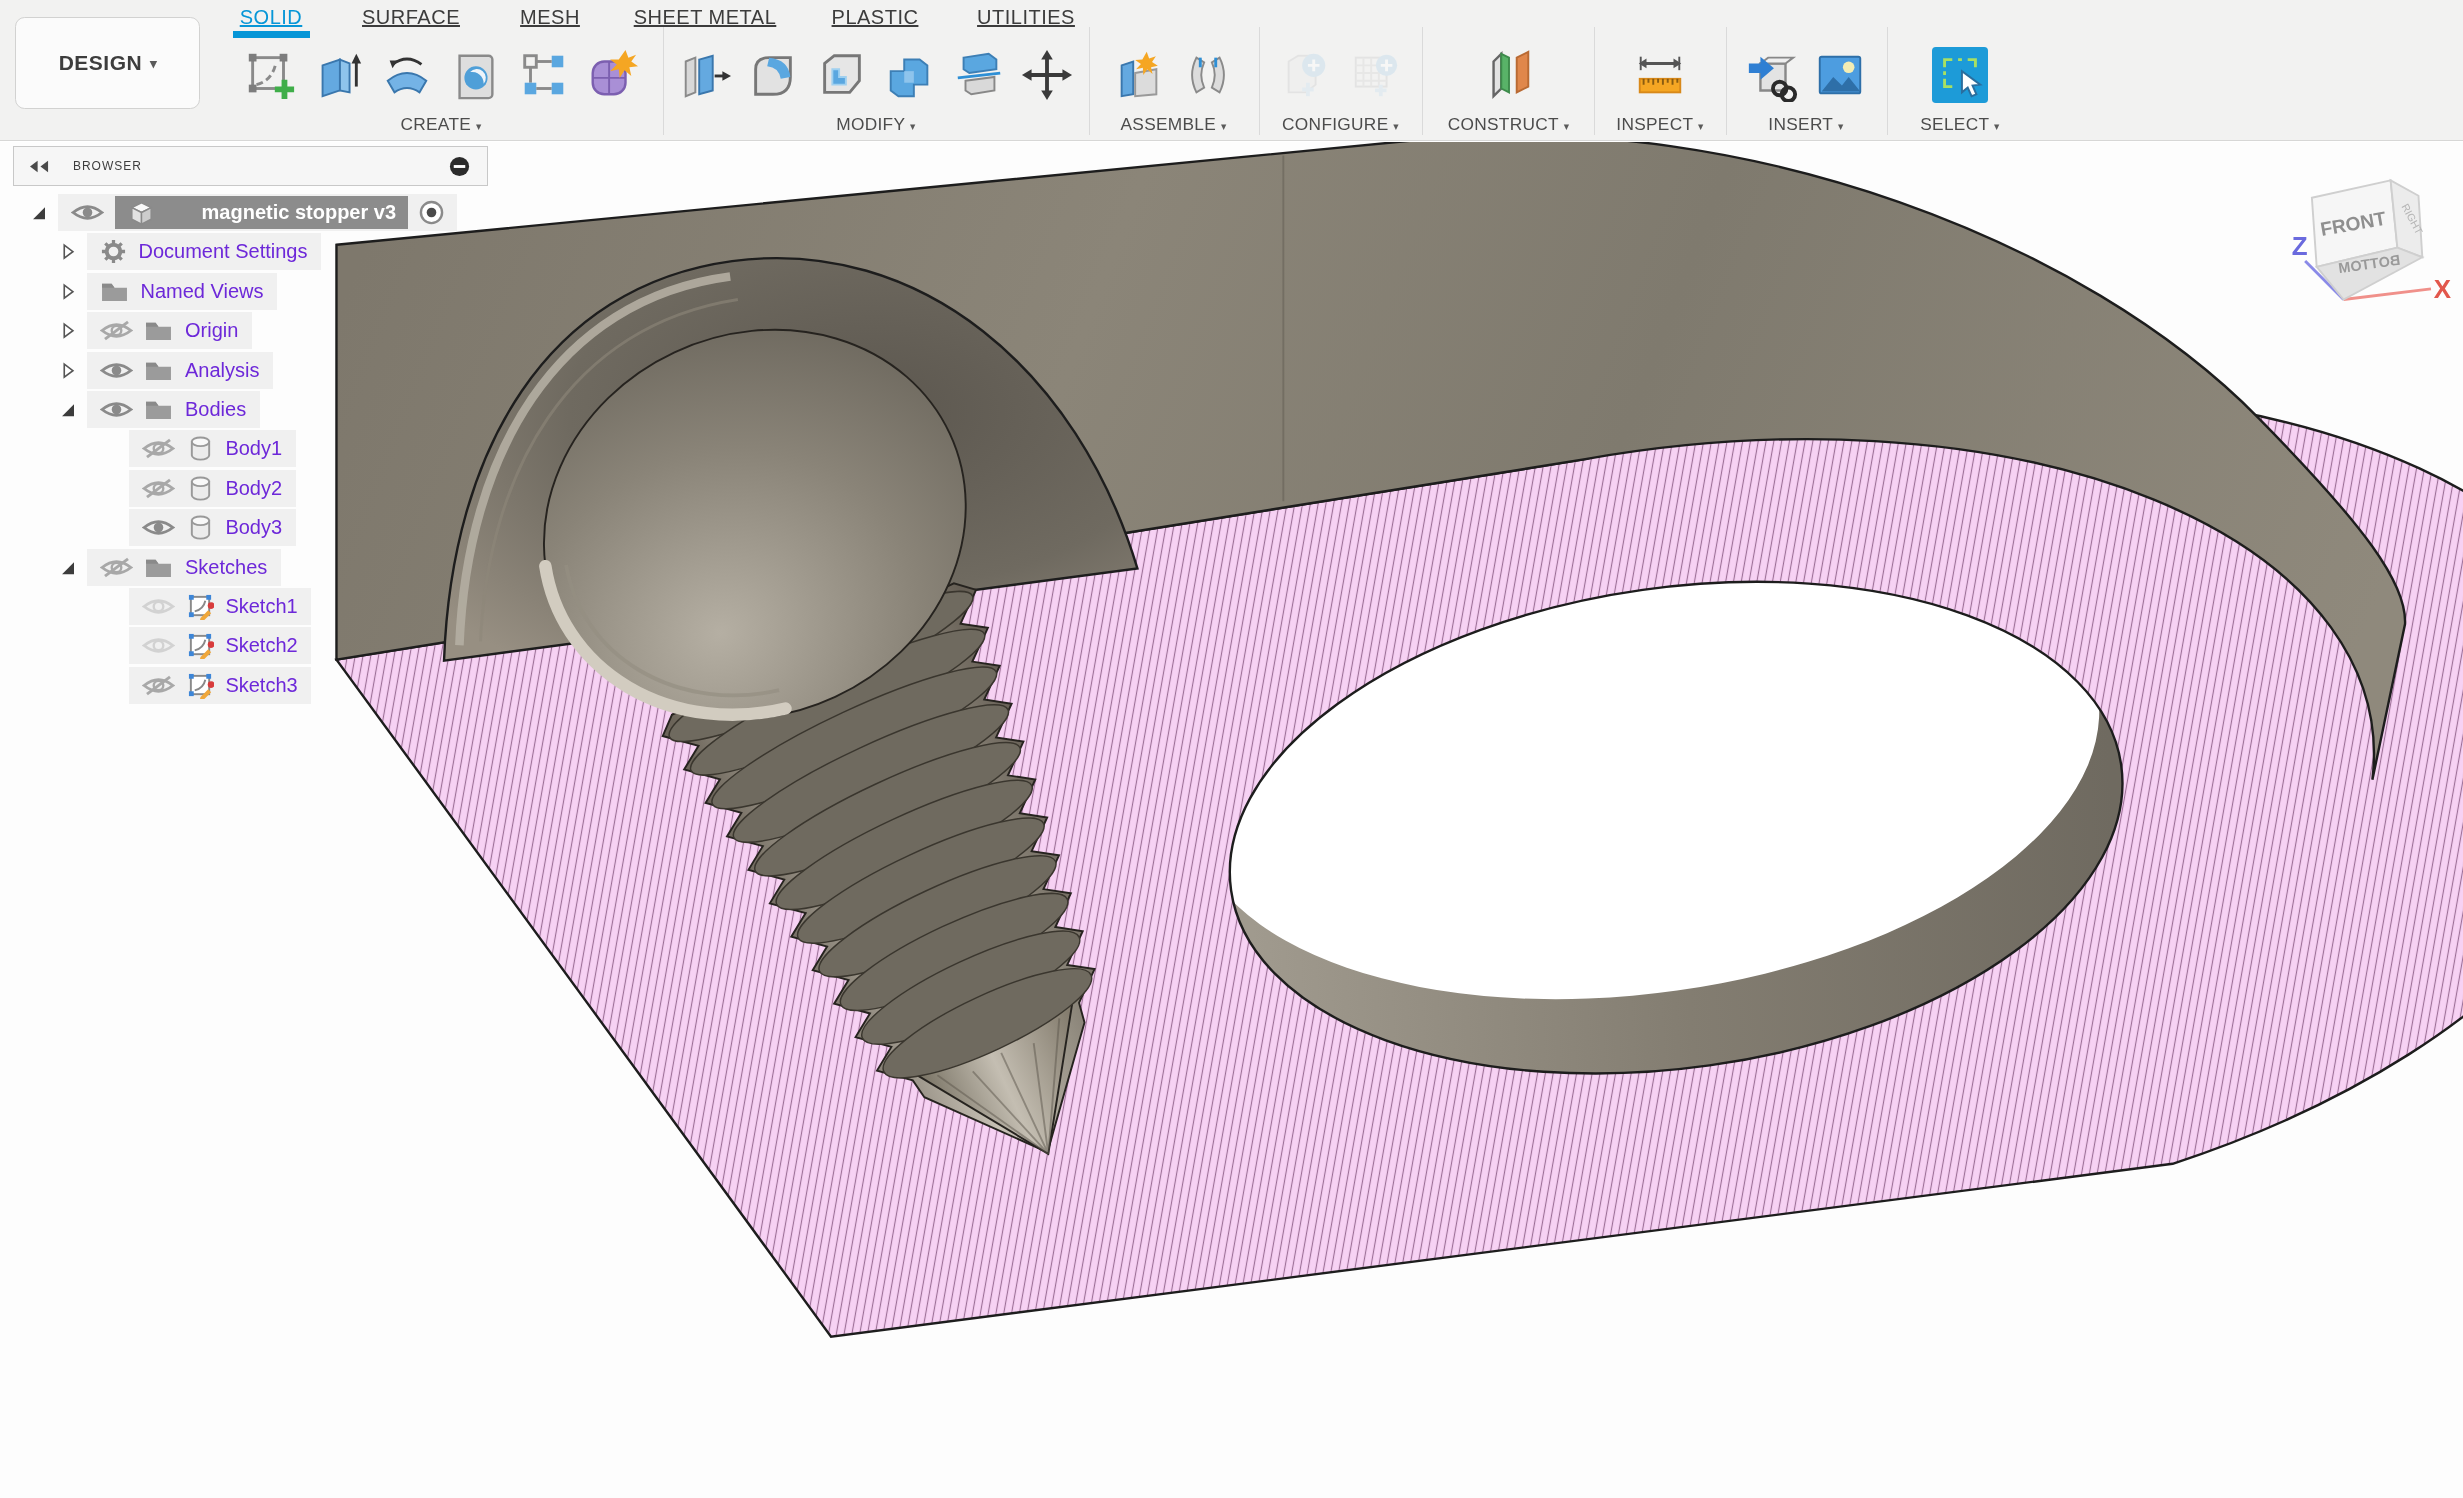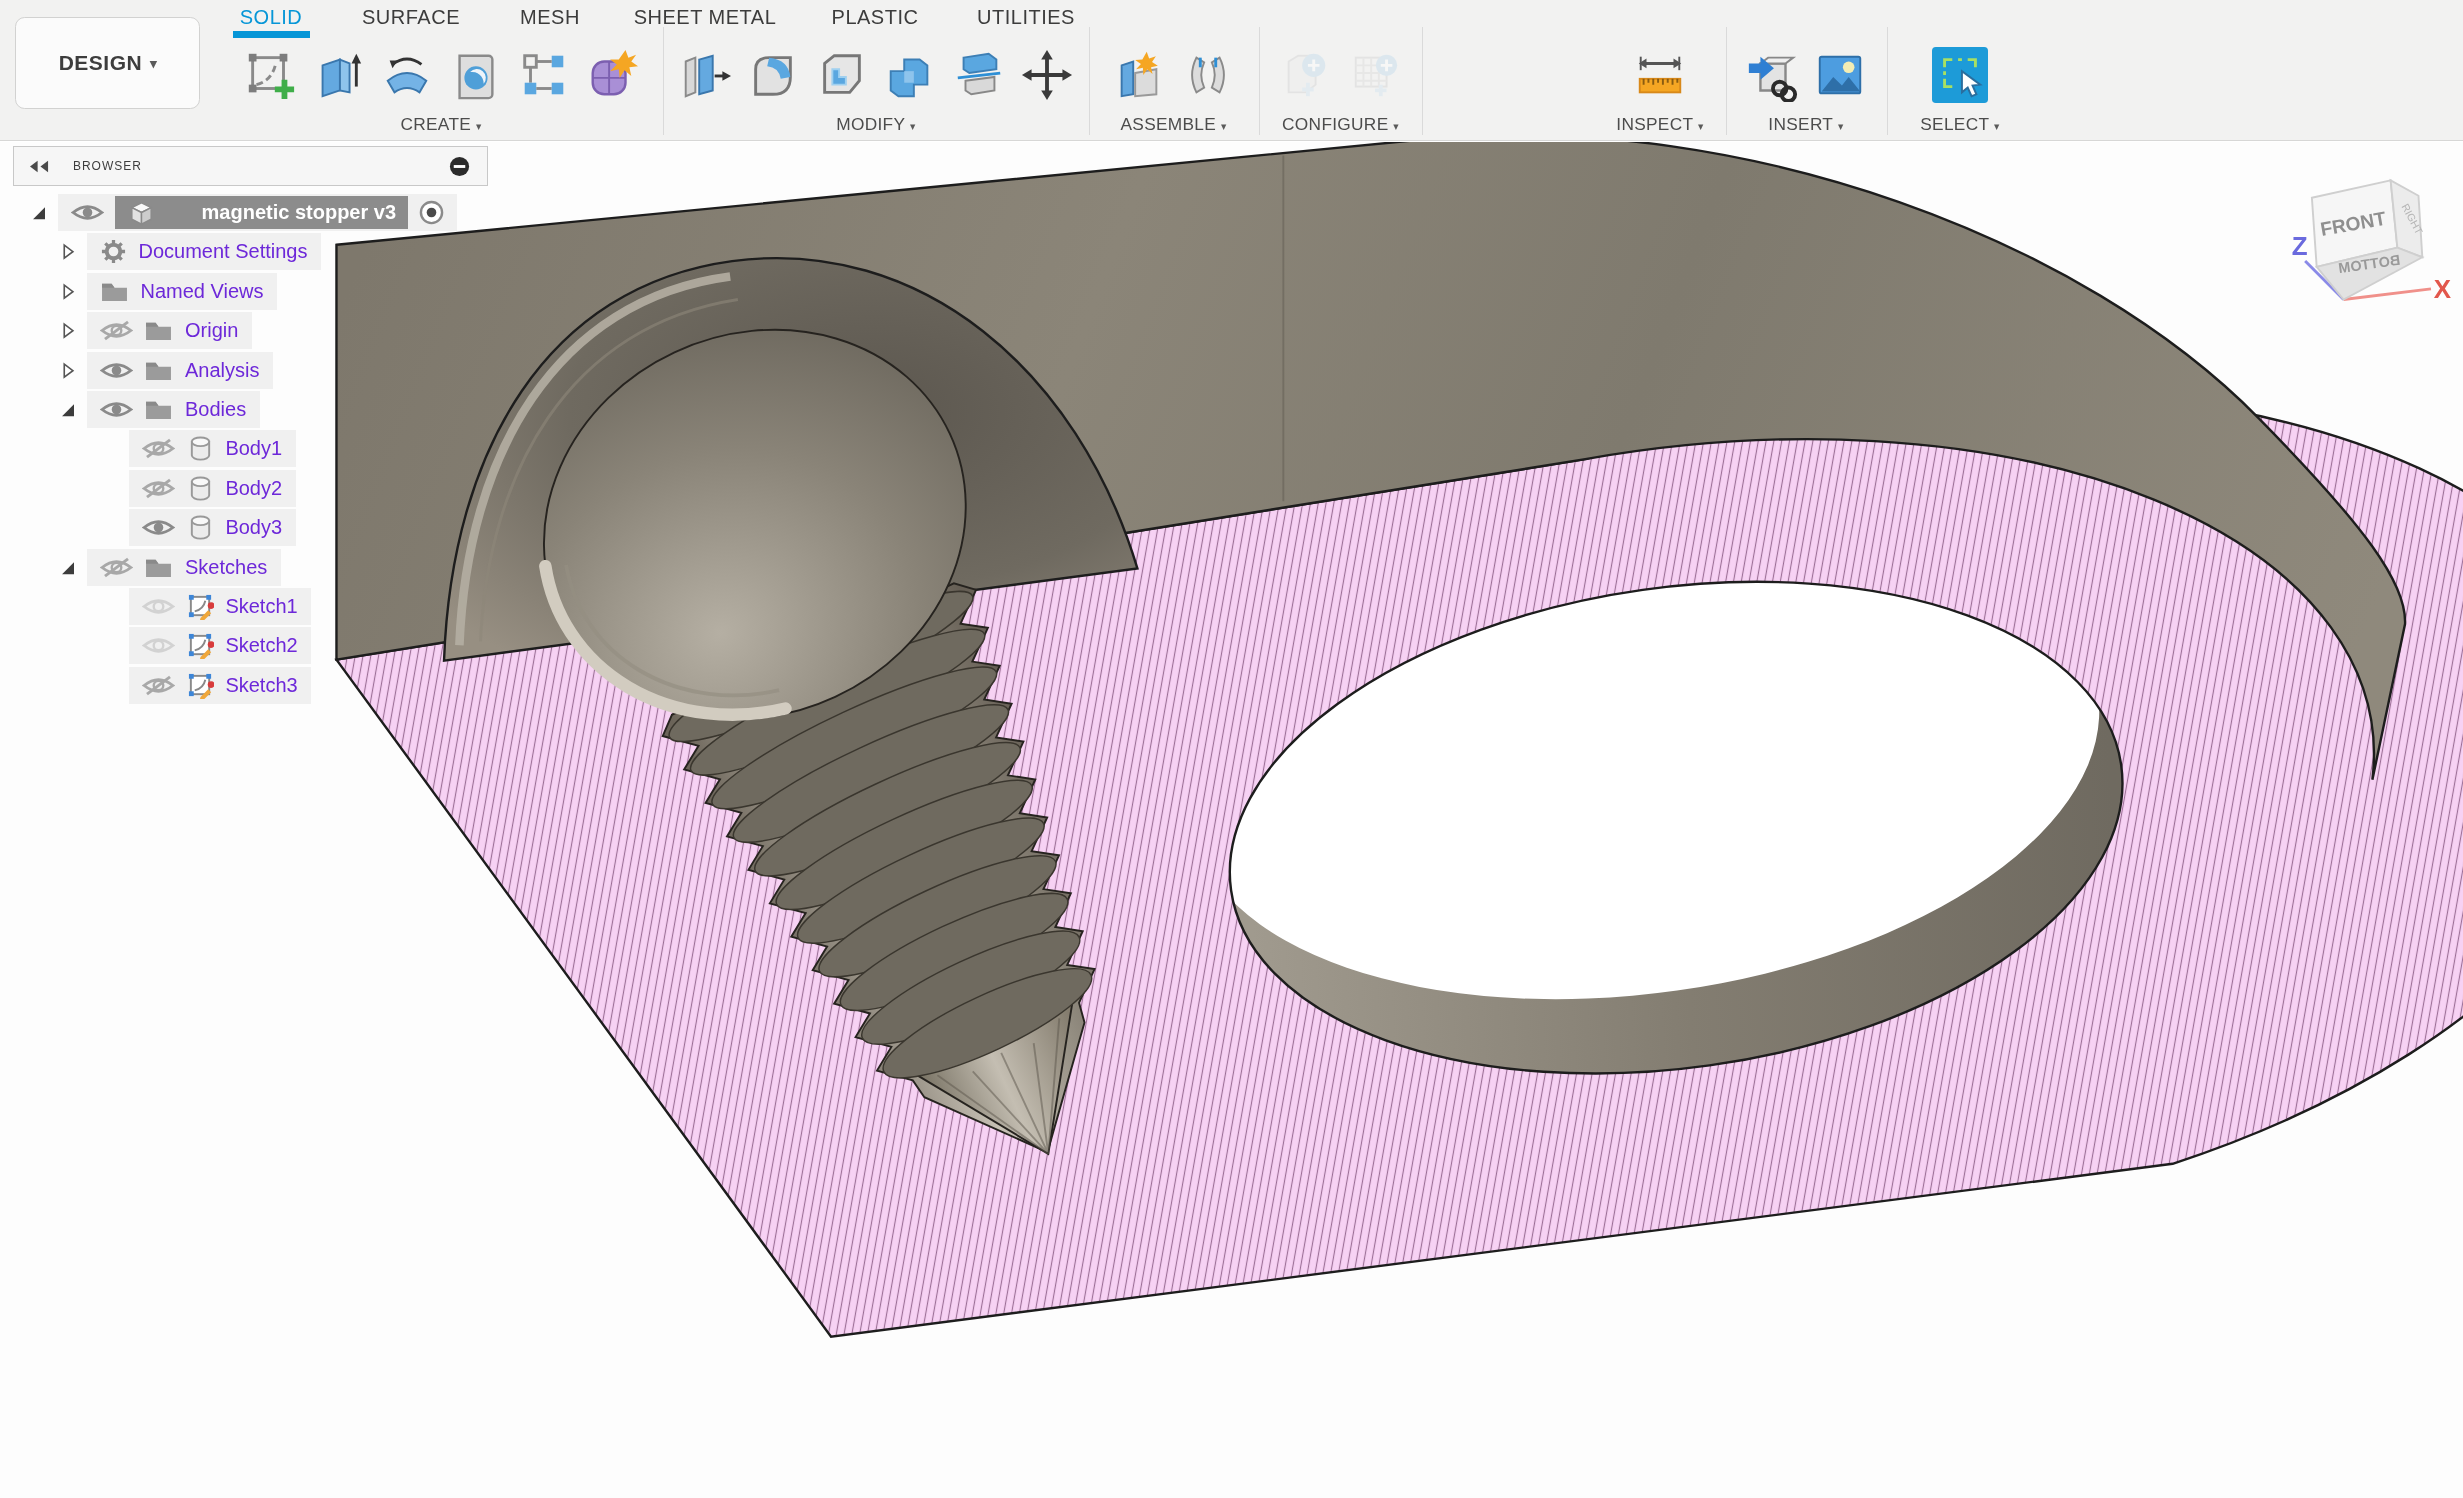--- a/index.html
+++ b/index.html
@@ -5,21 +5,21 @@
   html,body{margin:0;padding:0;width:2463px;height:1499px;overflow:hidden;
     font-family:"Liberation Sans",sans-serif;background:#fff;}
   
   #toolbar{position:absolute;left:0;top:0;width:2463px;height:140px;background:#f2f2f1;
     border-bottom:1.9px solid #d7d7d6;}
   #design-btn{position:absolute;left:15.4px;top:17.3px;width:183px;height:90px;background:#fbfbfb;
     border:1.9px solid #d2d2d1;border-radius:9.6px;display:flex;align-items:center;justify-content:center;
     font-size:21px;font-weight:bold;color:#3d3d3d;letter-spacing:0.5px;cursor:default;}
   .caret{font-size:13.4px;color:#5a5a5a;margin-left:7.7px;}
   .tab{position:absolute;top:3.8px;transform:translateX(-50%);font-size:20px;color:#3c3c3c;
-    letter-spacing:0.5px;padding:1.9px 5.8px;}
+    letter-spacing:0.5px;padding:1.9px 5.8px;text-decoration:underline;}
   .tab.active{color:#0696d7;}
   .tab-underline{position:absolute;left:233px;top:31px;width:77px;height:6.7px;background:#0696d7;}
   .tgroup{position:absolute;top:27px;height:108px;display:flex;flex-direction:column;align-items:center;justify-content:flex-end;}
   .tgroup .icons{display:flex;align-items:center;gap:12.5px;height:71px;}
   .tgroup .glabel{font-size:17.3px;color:#4c4c4c;margin-top:3.8px;letter-spacing:0.3px;}
   .tgroup .glabel .caret{font-size:10.6px;margin-left:4.8px;}
   .tgroup.rule{border-right:1.9px solid #dadada;}
   .ticon{width:56px;height:56px;display:flex;align-items:center;justify-content:center;}
   .ticon svg{width:54px;height:54px;}
   .ticon.sel{background:#1d9bd8;border-radius:3.8px;}
@@ -198,20 +198,32 @@
         <path d="M8 18 h32 M8 26 h32 M8 34 h32 M16 10 v30 M24 10 v30 M32 10 v30" stroke="#d8d8d8" stroke-width="2"></path>
         <circle cx="40" cy="18" r="11" fill="#bcd9ec"></circle>
         <path d="M40 12 v12 M34 18 h12" stroke="#fff" stroke-width="3"></path>
         <path d="M34 38 v12 M28 44 h12" stroke="#cfe2f0" stroke-width="4"></path>
           </svg>
         </span>
     </div>
     <div class="glabel"><span>CONFIGURE</span><span class="caret">▾</span></div>
   </div>
 
+  <div class="tgroup rule" style="left:1423px;width:171px">
+    <div class="icons">
+      <span class="ticon">
+          <svg viewBox="0 0 56 56">
+        <polygon points="12,14 20,6 20,42 12,50" fill="#e3e3e3" stroke="#666" stroke-width="2.5"></polygon>
+        <polygon points="20,6 28,10 28,46 20,42" fill="#59b368" stroke="#3e8c4c" stroke-width="2"></polygon>
+        <polygon points="36,10 48,4 48,40 36,46" fill="#e0874b" stroke="#b96a33" stroke-width="2"></polygon>
+          </svg>
+        </span>
+    </div>
+    <div class="glabel"><span>CONSTRUCT</span><span class="caret">▾</span></div>
+  </div>
 
   <div class="tgroup rule" style="left:1594px;width:132px">
     <div class="icons">
       <span class="ticon">
           <svg viewBox="0 0 56 56">
         <line x1="8" y1="16" x2="48" y2="16" stroke="#555" stroke-width="3"></line>
         <polygon points="6,16 14,11 14,21" fill="#555"></polygon>
             <polygon points="50,16 42,11 42,21" fill="#555"></polygon>
         <line x1="8" y1="9" x2="8" y2="23" stroke="#555" stroke-width="2"></line>
         <line x1="48" y1="9" x2="48" y2="23" stroke="#555" stroke-width="2"></line>

